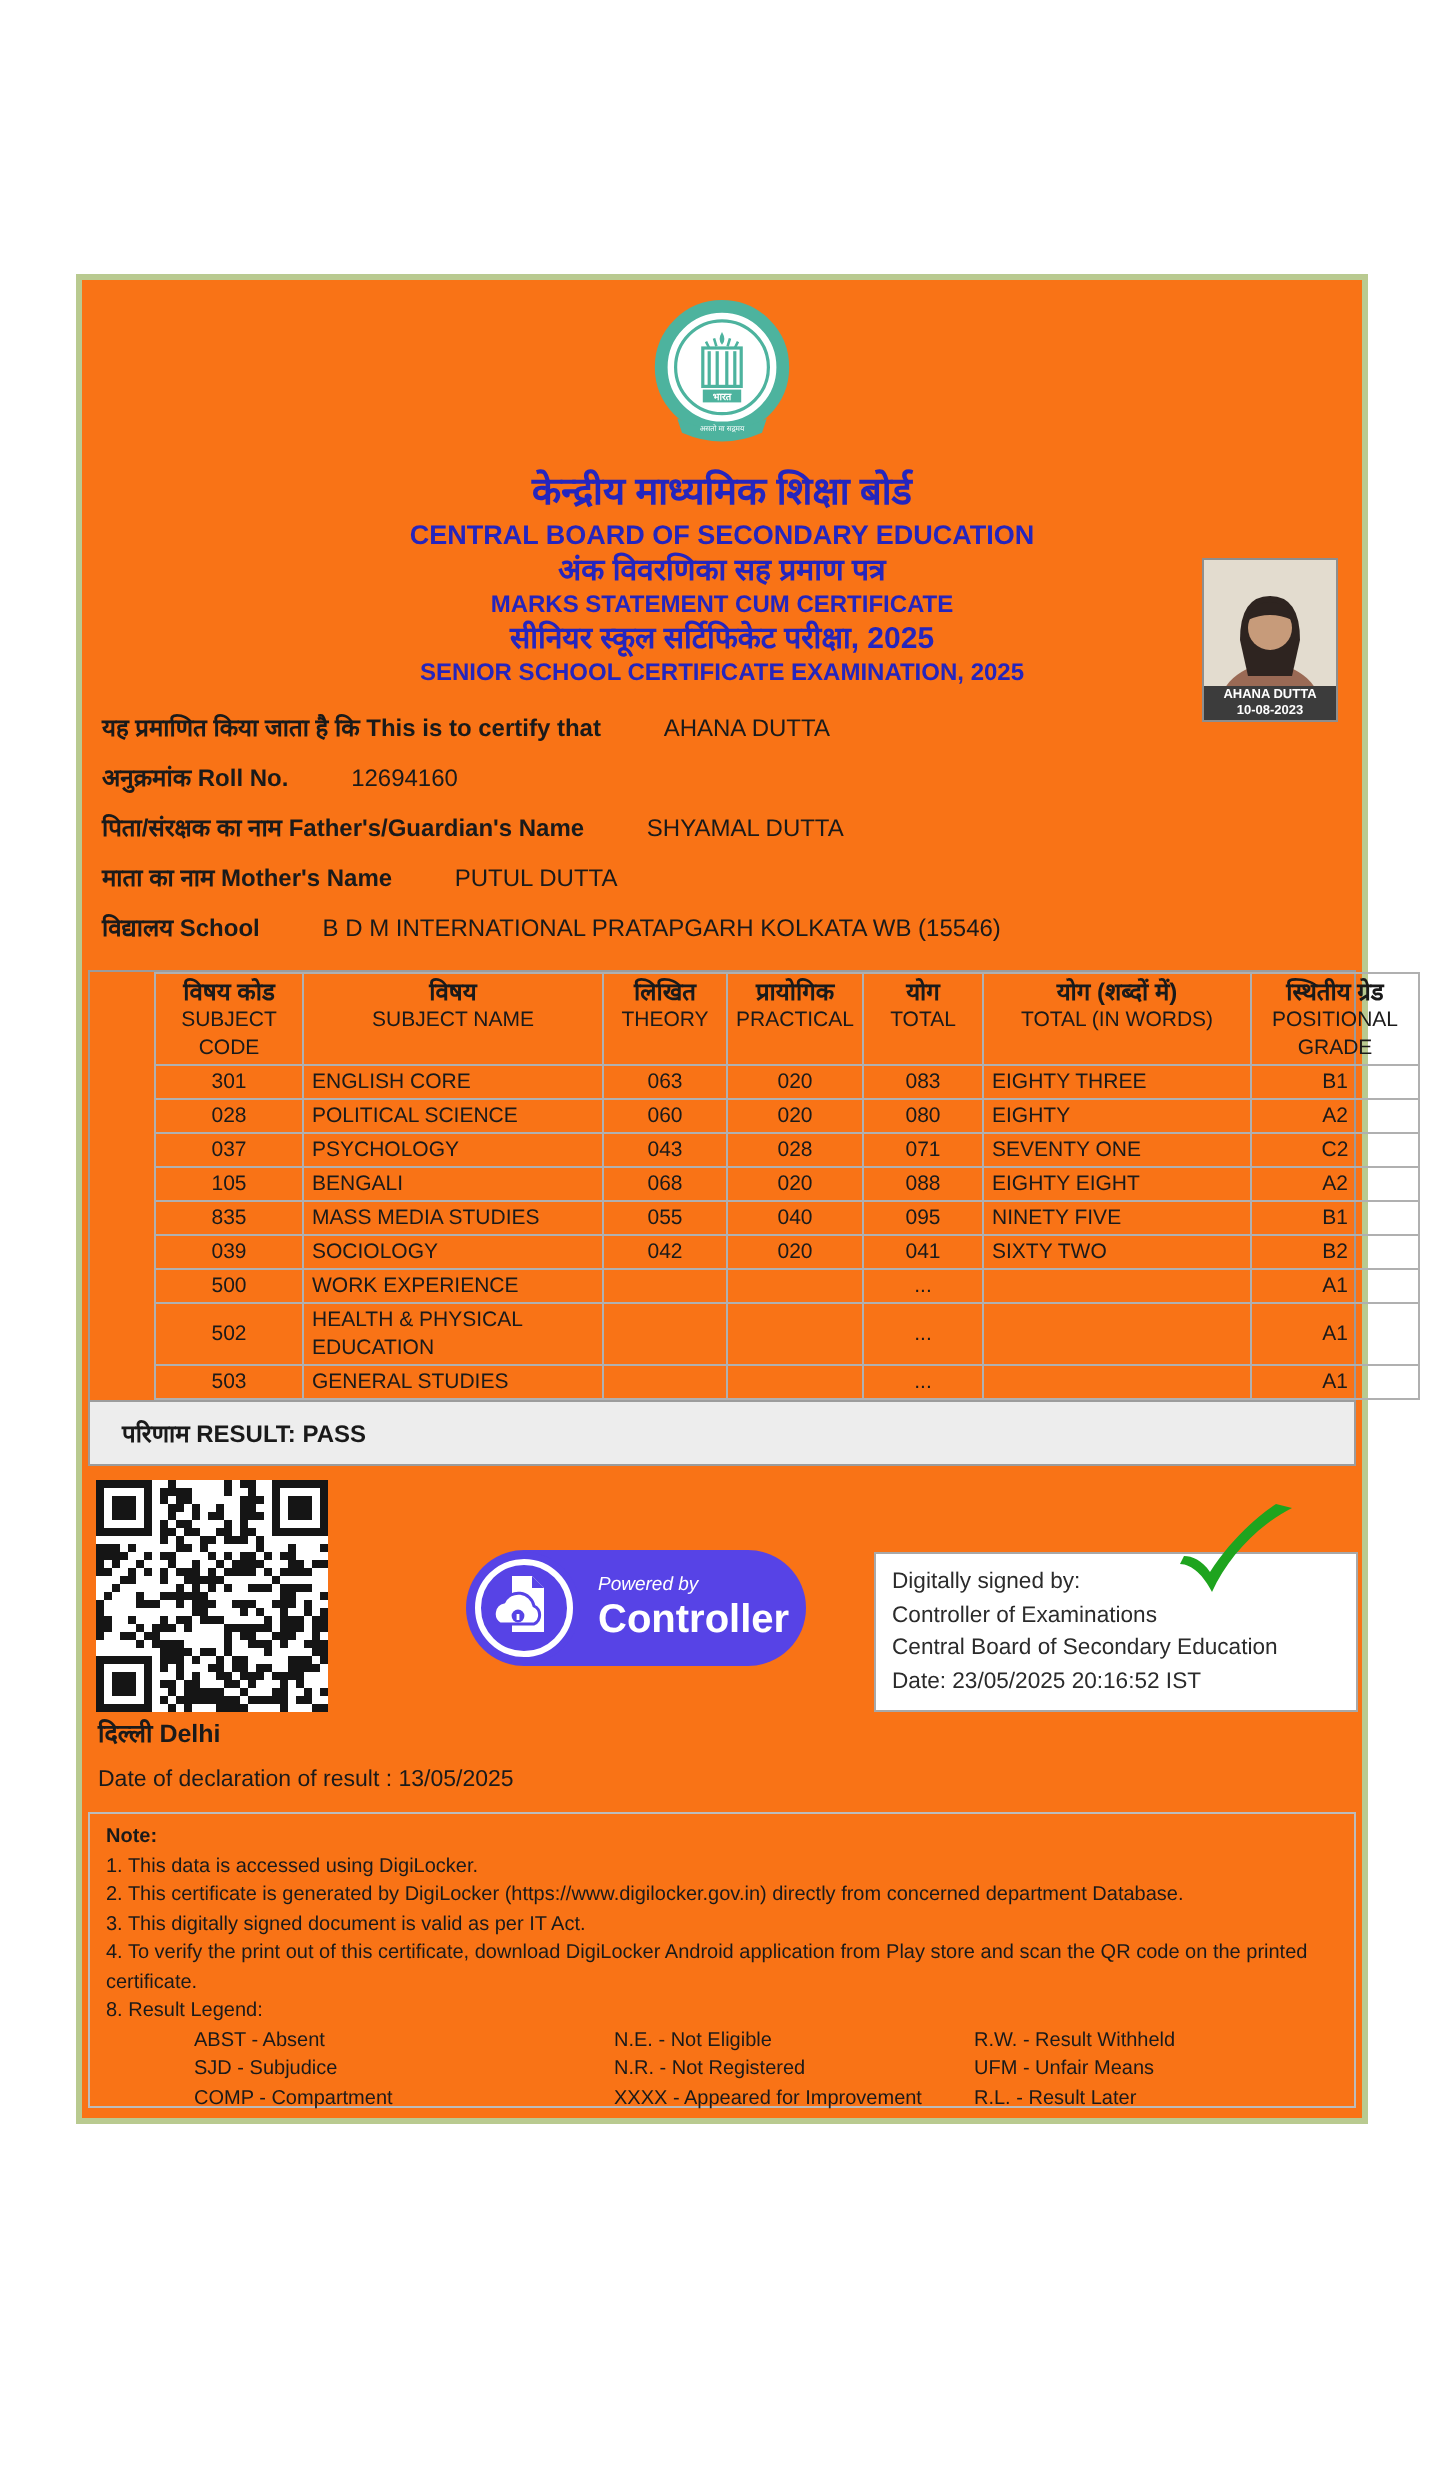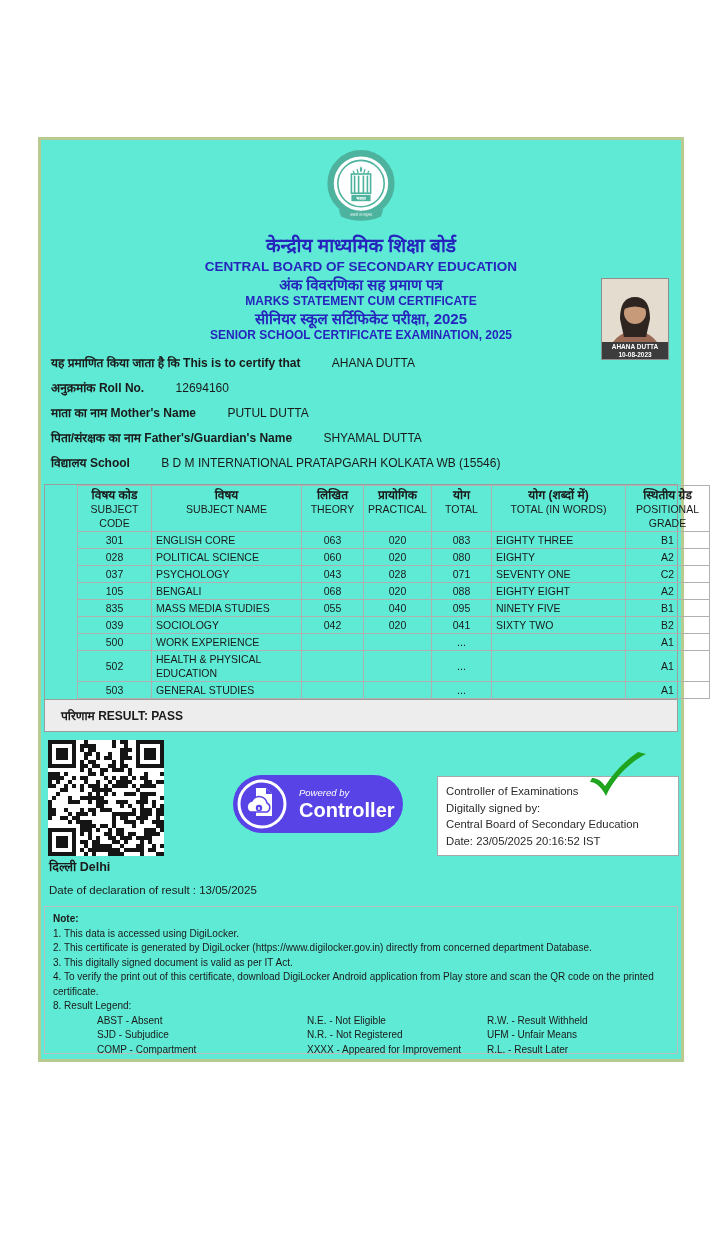--- a/index.html
+++ b/index.html
@@ -2,21 +2,21 @@
 <html><head>
 <meta charset="utf-8">
 <style>
   * { margin:0; padding:0; box-sizing:border-box; }
   body {
     width:720px; height:1244px; position:relative; background:#fff;
     font-family:"Liberation Sans","DejaVu Sans",sans-serif; color:#1a1a1a;
   }
   .certificate {
     position:absolute; left:38px; top:137px; width:646px; height:925px;
-    border:3px solid #b9ca90; background:#5eead4;
+    border:3px solid #b9ca90; background:#f97316;
   }
   
   .cert-header { text-align:center; padding-top:10px; color:#2525bd; }
   .cert-header .logo { height:80px; }
   .hl { font-weight:bold; }
   .hi-lg { font-size:19px; line-height:24px; }
   .en-lg { font-size:13.5px; line-height:17px; }
   .hi-md { font-size:15px; line-height:19px; }
   .en-md { font-size:12px; line-height:15px; }
   
@@ -112,26 +112,26 @@
   <div class="info">
     <div class="info-row">
       <span class="lbl">यह  प्रमाणित  किया  जाता  है  कि This is to certify that</span>
       <span class="val">AHANA DUTTA</span>
     </div>
     <div class="info-row">
       <span class="lbl">अनुक्रमांक Roll No.</span>
       <span class="val">12694160</span>
     </div>
     <div class="info-row">
+      <span class="lbl">पिता/संरक्षक  का  नाम Father's/Guardian's Name</span>
+      <span class="val">SHYAMAL DUTTA</span>
+    </div>
+    <div class="info-row">
       <span class="lbl">माता  का  नाम Mother's Name</span>
       <span class="val">PUTUL DUTTA</span>
-    </div>
-    <div class="info-row">
-      <span class="lbl">पिता/संरक्षक  का  नाम Father's/Guardian's Name</span>
-      <span class="val">SHYAMAL DUTTA</span>
     </div>
     <div class="info-row">
       <span class="lbl">विद्यालय School</span>
       <span class="val">B D M INTERNATIONAL PRATAPGARH KOLKATA WB (15546)</span>
     </div>
 
     <div class="photo">
       <svg width="66" height="80" viewBox="0 0 66 80">
         <rect width="66" height="80" fill="#e3dccf"></rect>
         <ellipse cx="33" cy="76" rx="26" ry="24" fill="#9a6a55"></ellipse>
@@ -598,22 +598,22 @@
       <circle cx="26" cy="33" r="3.2" fill="#5743e6"></circle>
       <rect x="25.3" y="32" width="1.4" height="3" fill="#ffffff"></rect>
     </svg>
     <div class="txt">
       <div class="pby">Powered by</div>
       <div class="dl">Controller</div>
     </div>
   </div>
 
   <div class="signbox">
+    <div>Digitally signed by:</div>
     <div>Controller of Examinations</div>
-    <div>Digitally signed by:</div>
     <div>Central Board of Secondary Education</div>
     <div>Date: 23/05/2025 20:16:52 IST</div>
   </div>
   <svg class="check" viewBox="0 0 62 54">
     <path d="M4 30 C10 30 16 36 20 44 C28 26 44 10 60 2 L52 0 C40 8 28 20 19 34 C15 28 10 26 6 26 Z" fill="#1ea41e"></path>
   </svg>
 
   <div class="place">दिल्ली Delhi</div>
   <div class="decl">Date of declaration of result :  13/05/2025</div>
 

